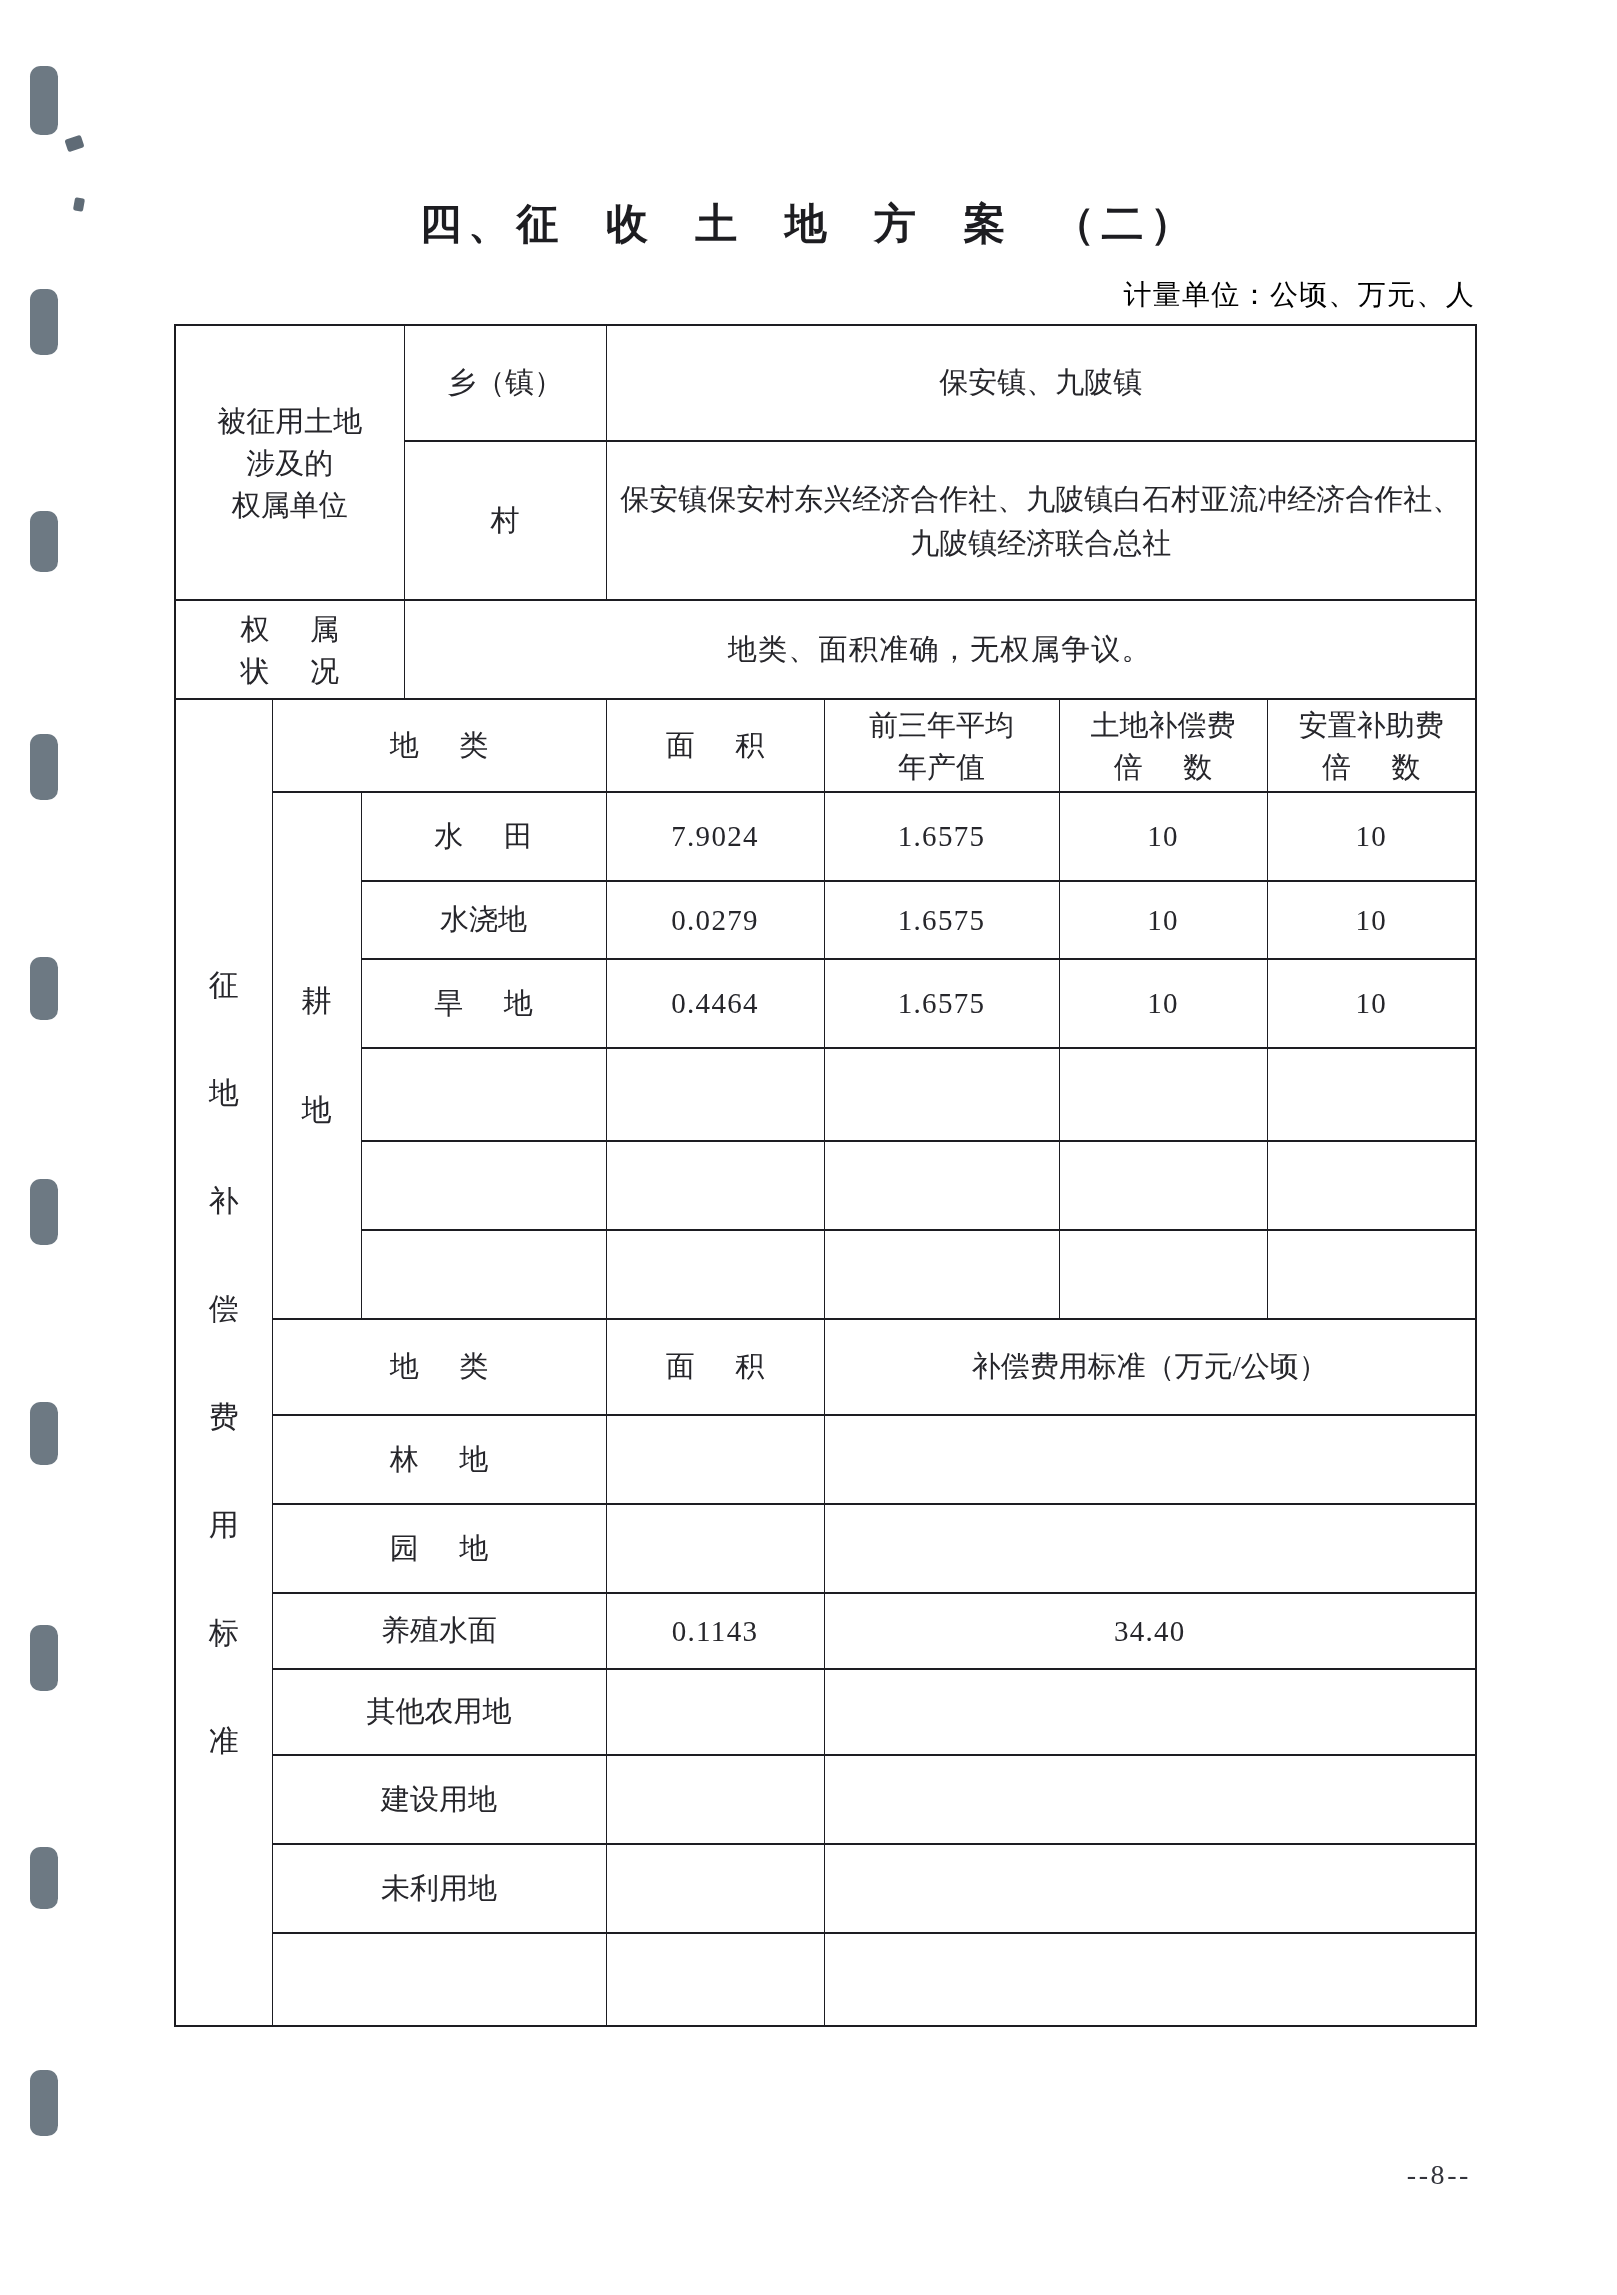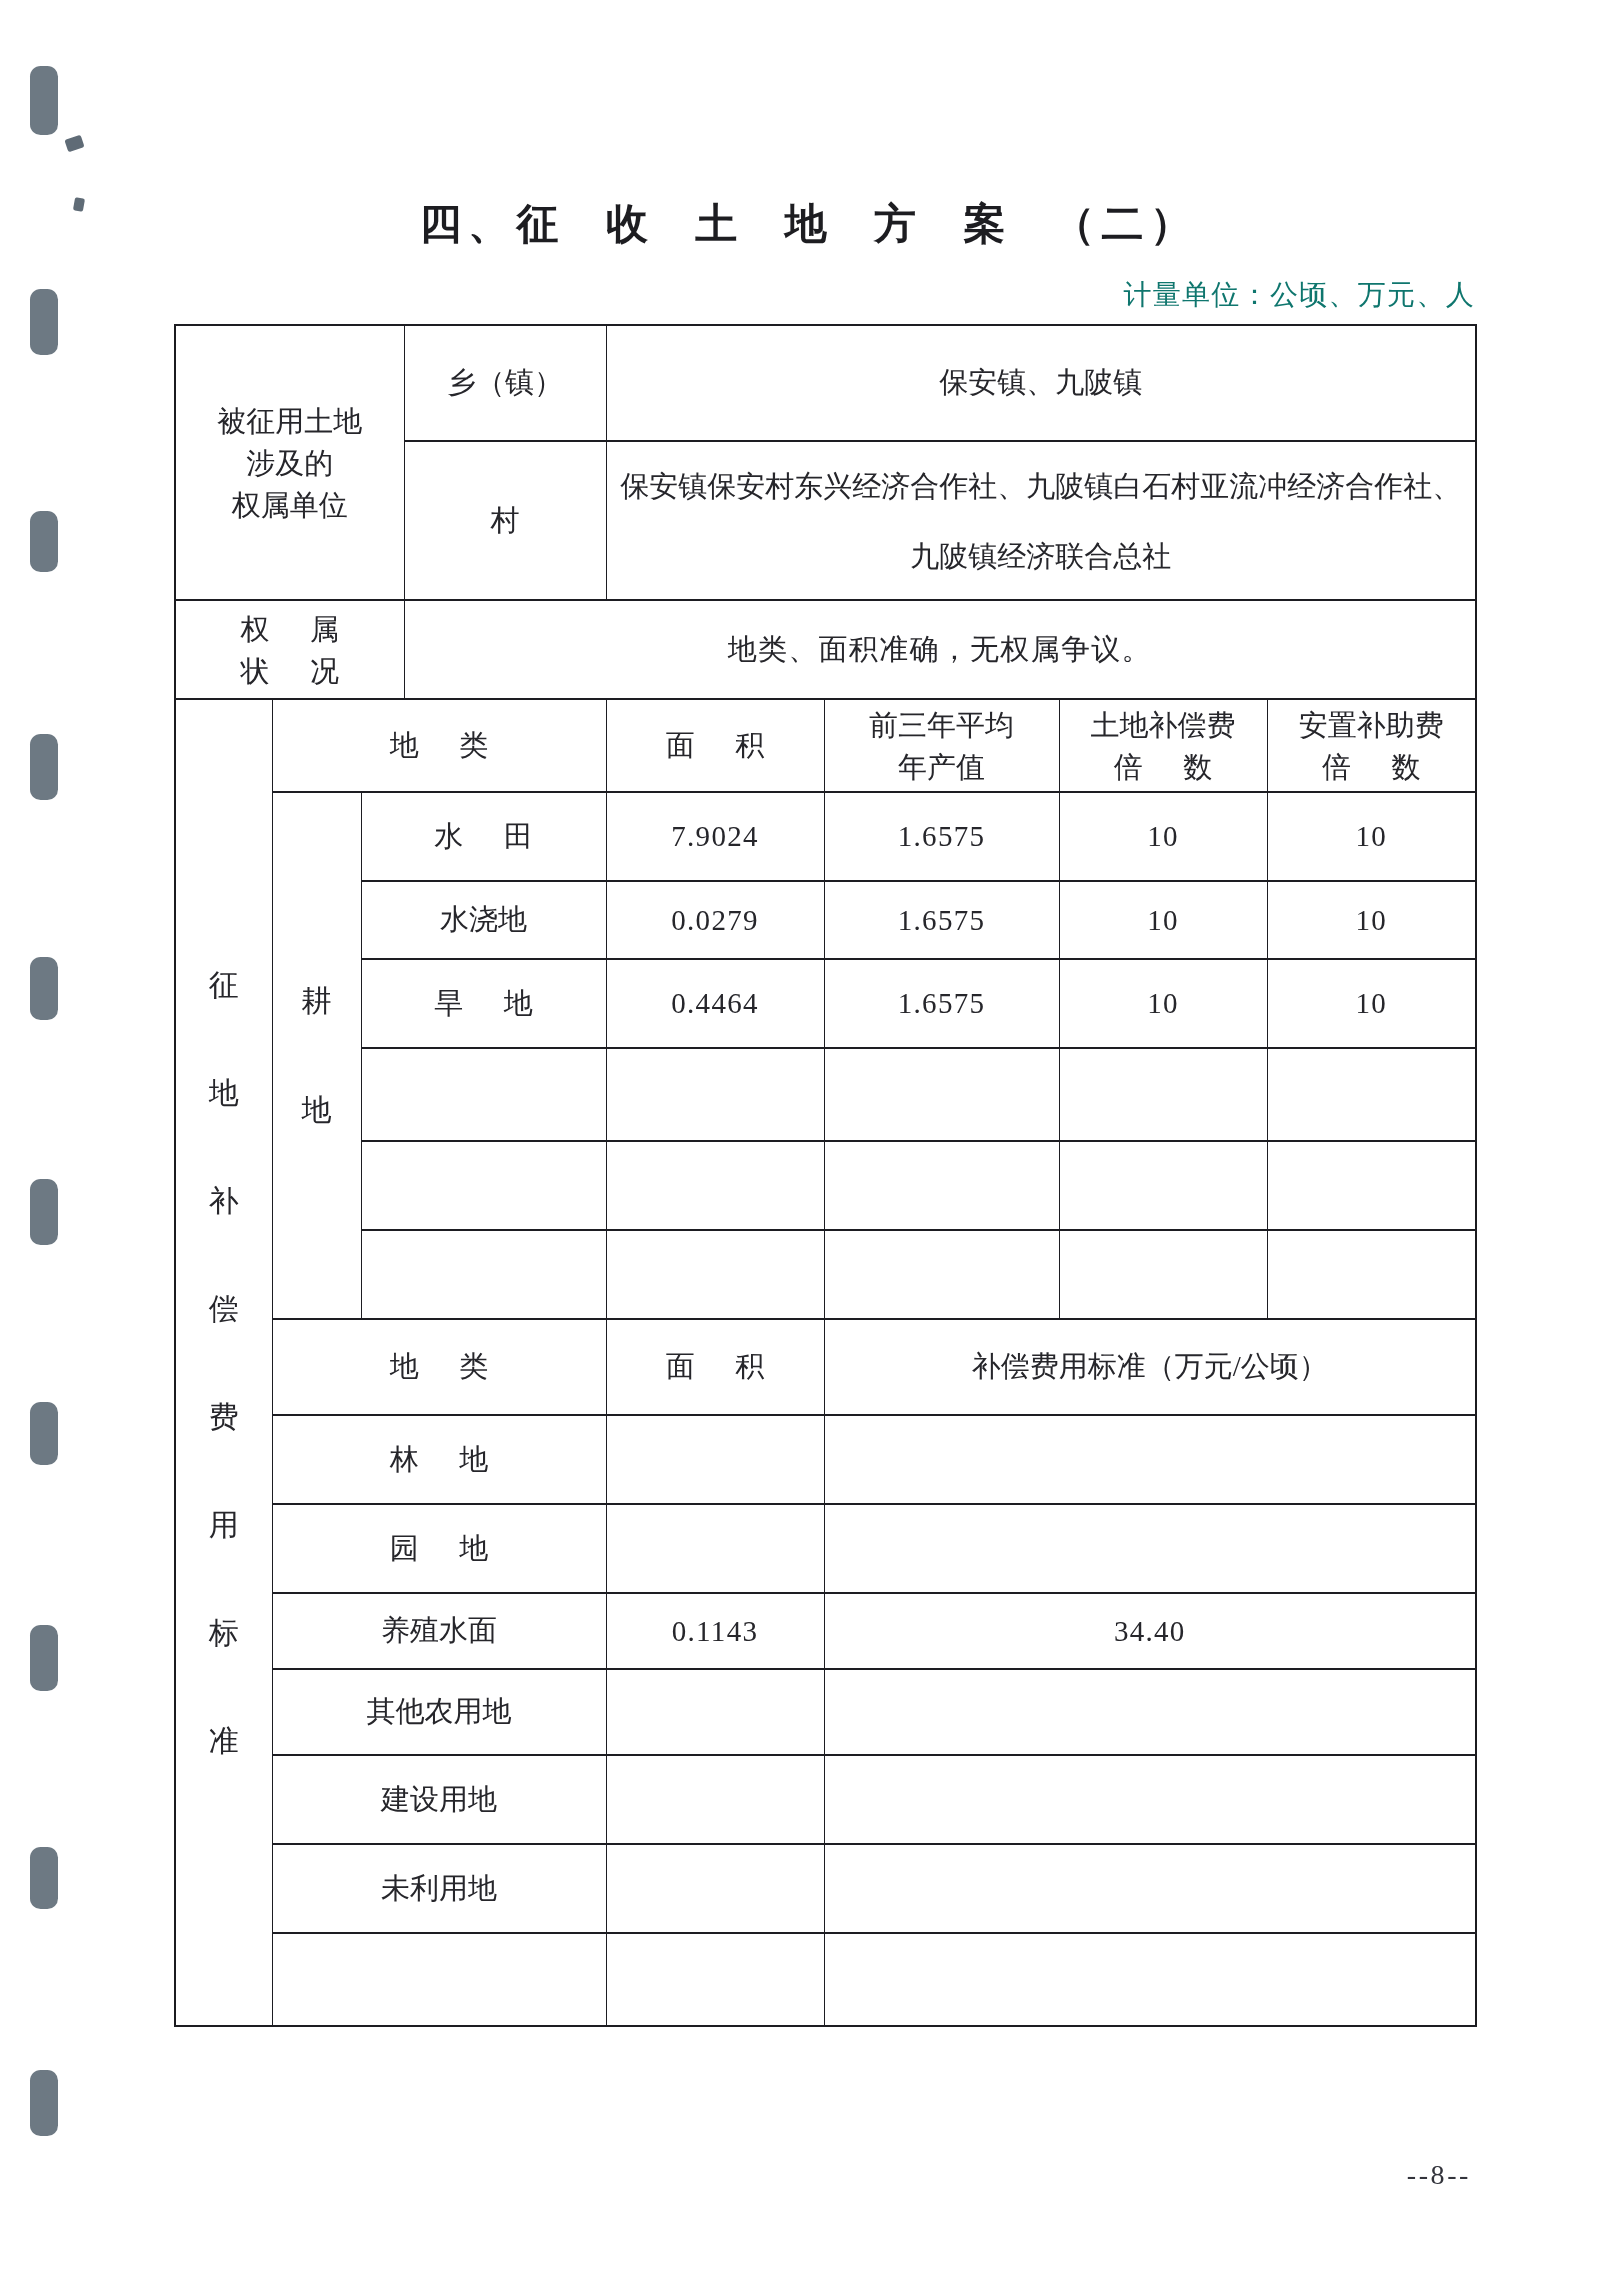--- a/index.html
+++ b/index.html
@@ -9,41 +9,41 @@
     overflow:hidden;
   }
   .doc-title{
     position:absolute; top:196px; left:0; width:100%;
     text-align:center; font-size:42px; font-weight:700;
     font-family:"Liberation Sans","DejaVu Sans",sans-serif;
     letter-spacing:6.6px; word-spacing:22.5px; color:#1d1d21;
   }
   .unit-note{
     position:absolute; top:276px; right:143px;
-    font-size:28px; letter-spacing:1.3px; color:#0f766e;
+    font-size:28px; letter-spacing:1.3px; color:#000000;
   }
   .page-number{
     position:absolute; top:2159px; right:147px;
     font-size:28px; letter-spacing:2.6px; color:#33343c;
   }
   table.main{
     position:absolute; left:174px; top:324px; width:1301px;
     border-collapse:collapse; table-layout:fixed;
     border:2.6px solid #1b1b1f;
   }
   table.main td{
     border:1.3px solid #1d1d22;
     border-top-width:2px; border-bottom-width:2px;
     text-align:center; vertical-align:middle;
     font-size:29px; padding:0; overflow:hidden;
   }
   .pre{white-space:pre-line; line-height:42px;margin-left:12px;}
   .ws{word-spacing:1.15em;}
   .num{font-size:28px; letter-spacing:1.3px;font-family:Liberation Serif, serif;}
-  .village-val{padding:0 17px; line-height:70px; font-size:29px;margin-top:46px;}
+  .village-val{padding:0 17px; line-height:44px; font-size:29px;margin-top:46px;}
   .status-val{font-size:29px; letter-spacing:1.3px;}
   .rel{position:relative;}
   .vstack{
     position:absolute; inset:0; display:flex; flex-direction:column;
     align-items:center; justify-content:center;
   }
   .vstack span{font-size:30px; line-height:30px;}
   .gap-l{gap:78px;}
   .gap-s{gap:79px;}
   .mark{

